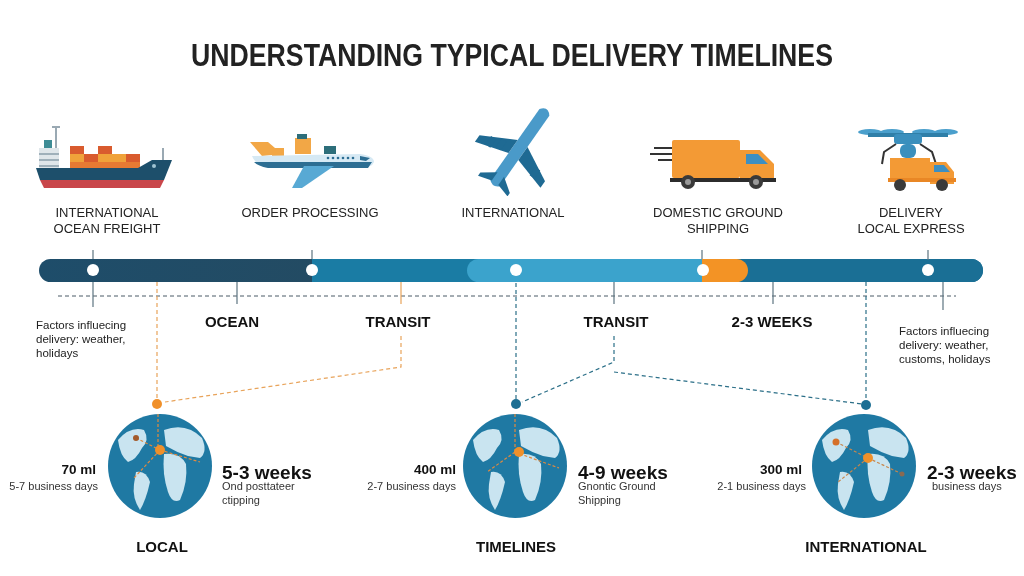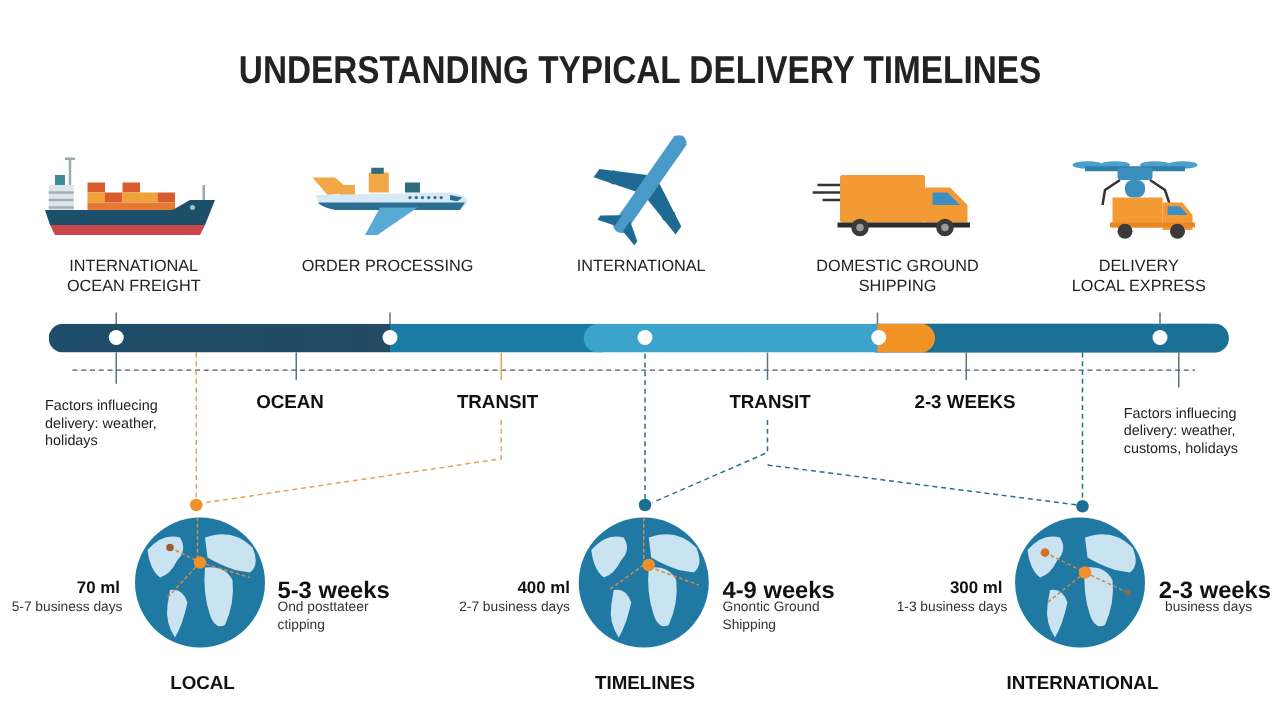--- a/index.html
+++ b/index.html
@@ -298,18 +298,18 @@
 <div class="dist" style="left:346px; top:462px;">400 ml</div>
 <div class="days" style="left:326px; top:480px;">2-7 business days</div>
 <div class="weeks" style="left:578px; top:462px;">4-9 weeks</div>
 <div class="desc" style="left:578px; top:479px;">
   <div>Gnontic Ground</div>
   <div>Shipping</div>
 </div>
 <div class="region-label" style="left:516px; top:538px;">TIMELINES</div>
 
 <div class="dist" style="left:692px; top:462px;">300 ml</div>
-<div class="days" style="left:676px; top:480px;">1-3 business days</div>
+<div class="days" style="left:676px; top:480px;">2-1 business days</div>
 <div class="weeks" style="left:927px; top:462px;">2-3 weeks</div>
 <div class="desc" style="left:932px; top:479px;">
   <div>business days</div>
 </div>
 <div class="region-label" style="left:866px; top:538px;">INTERNATIONAL</div>
 
 </body></html>

